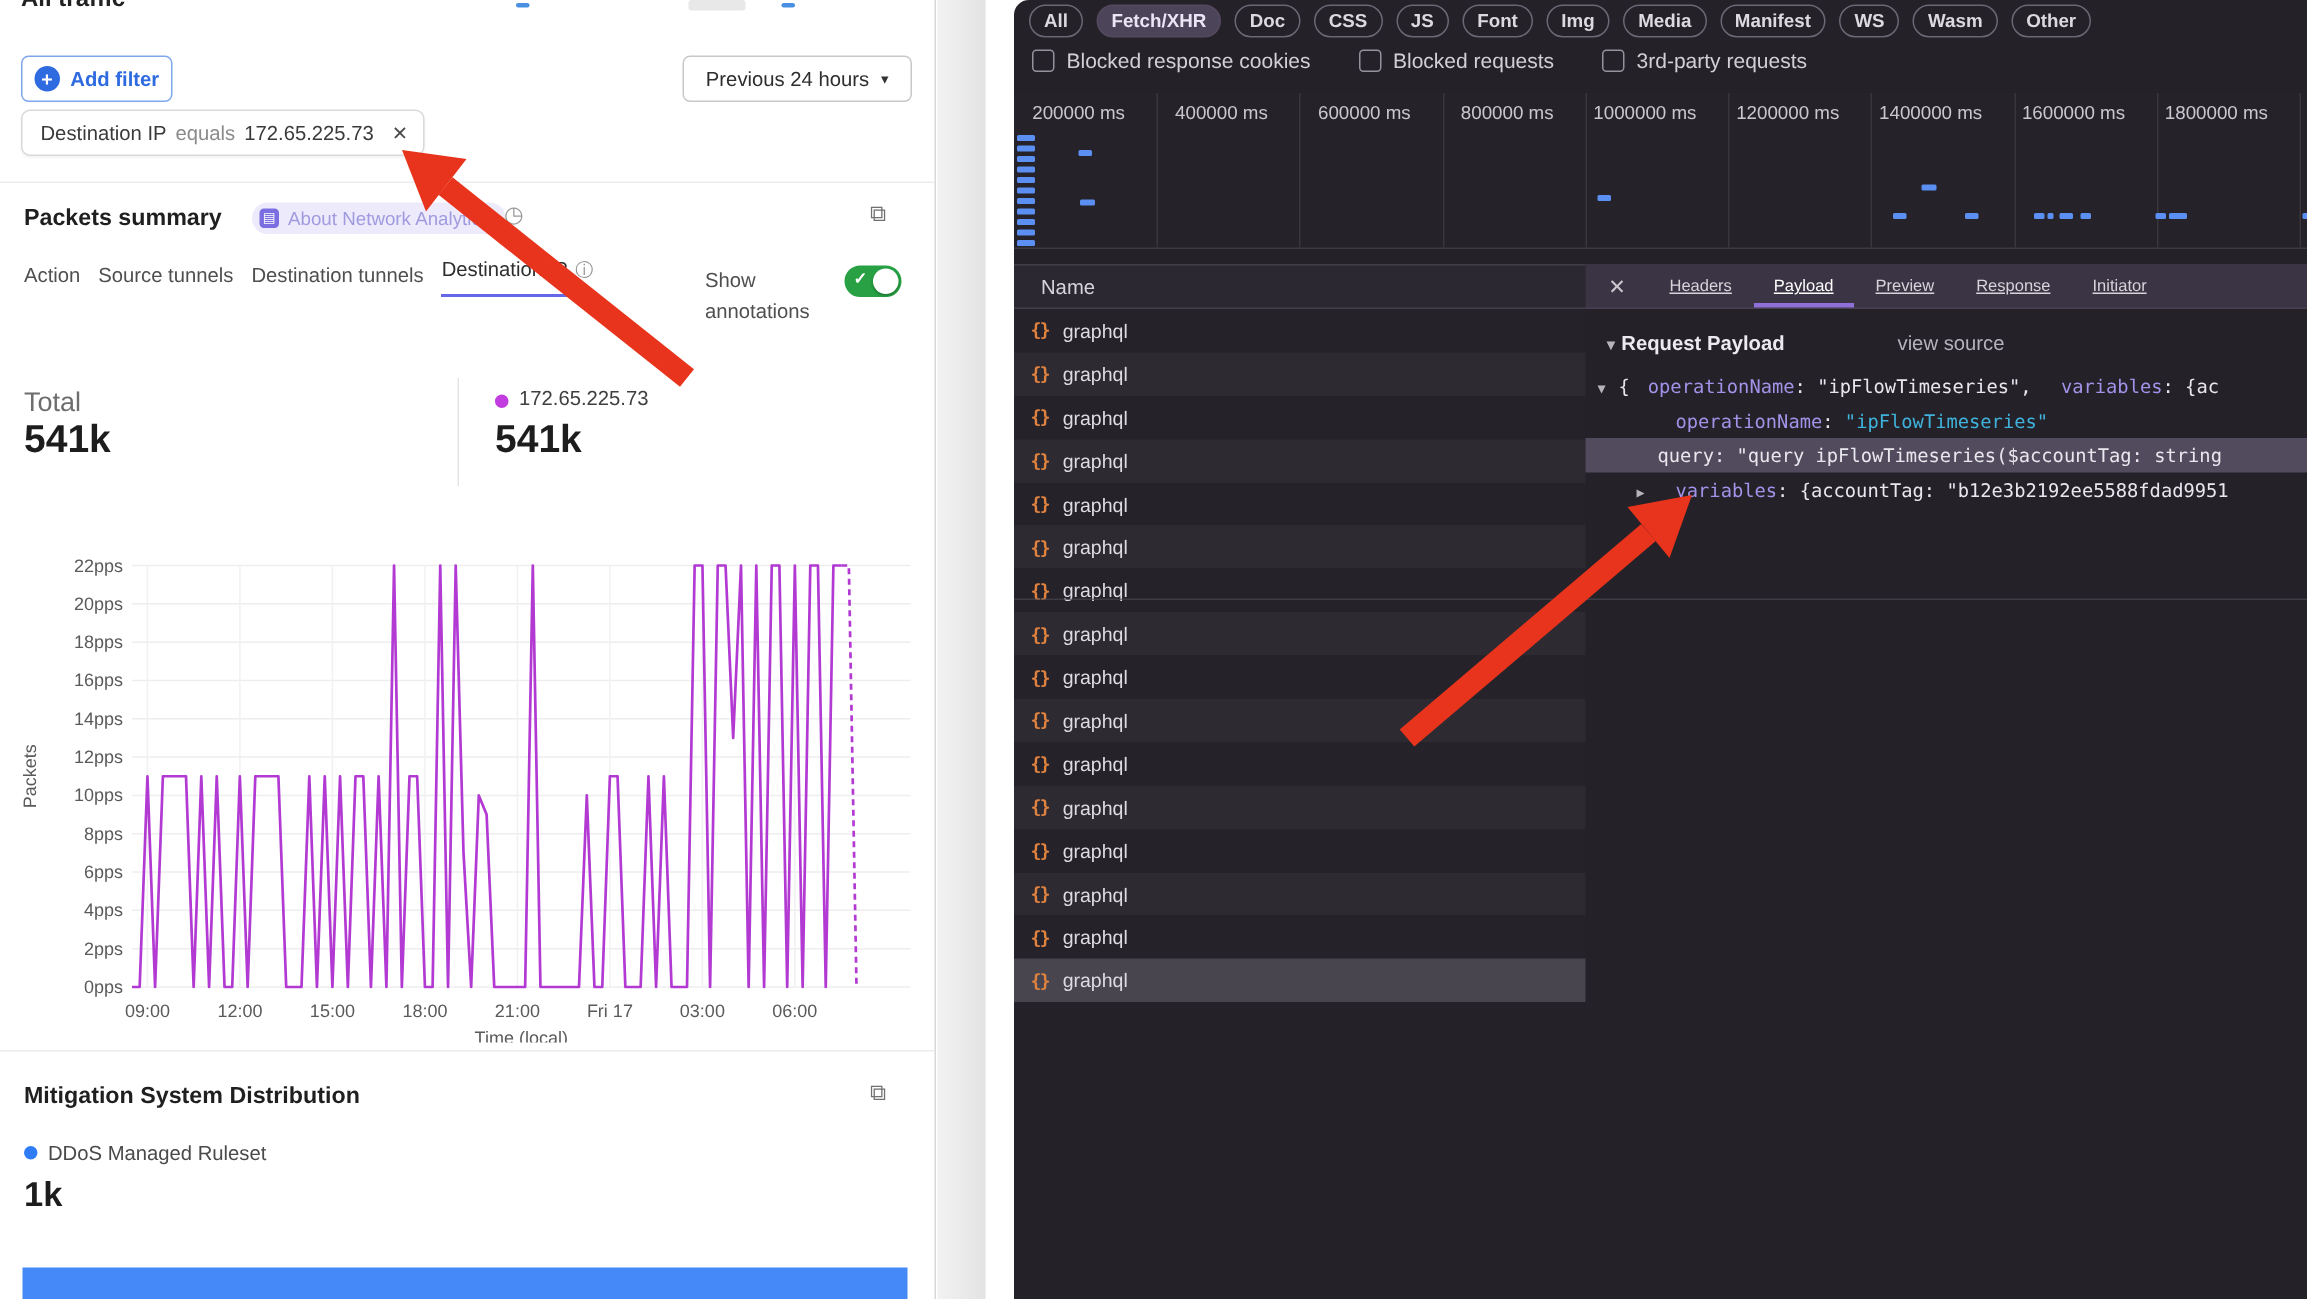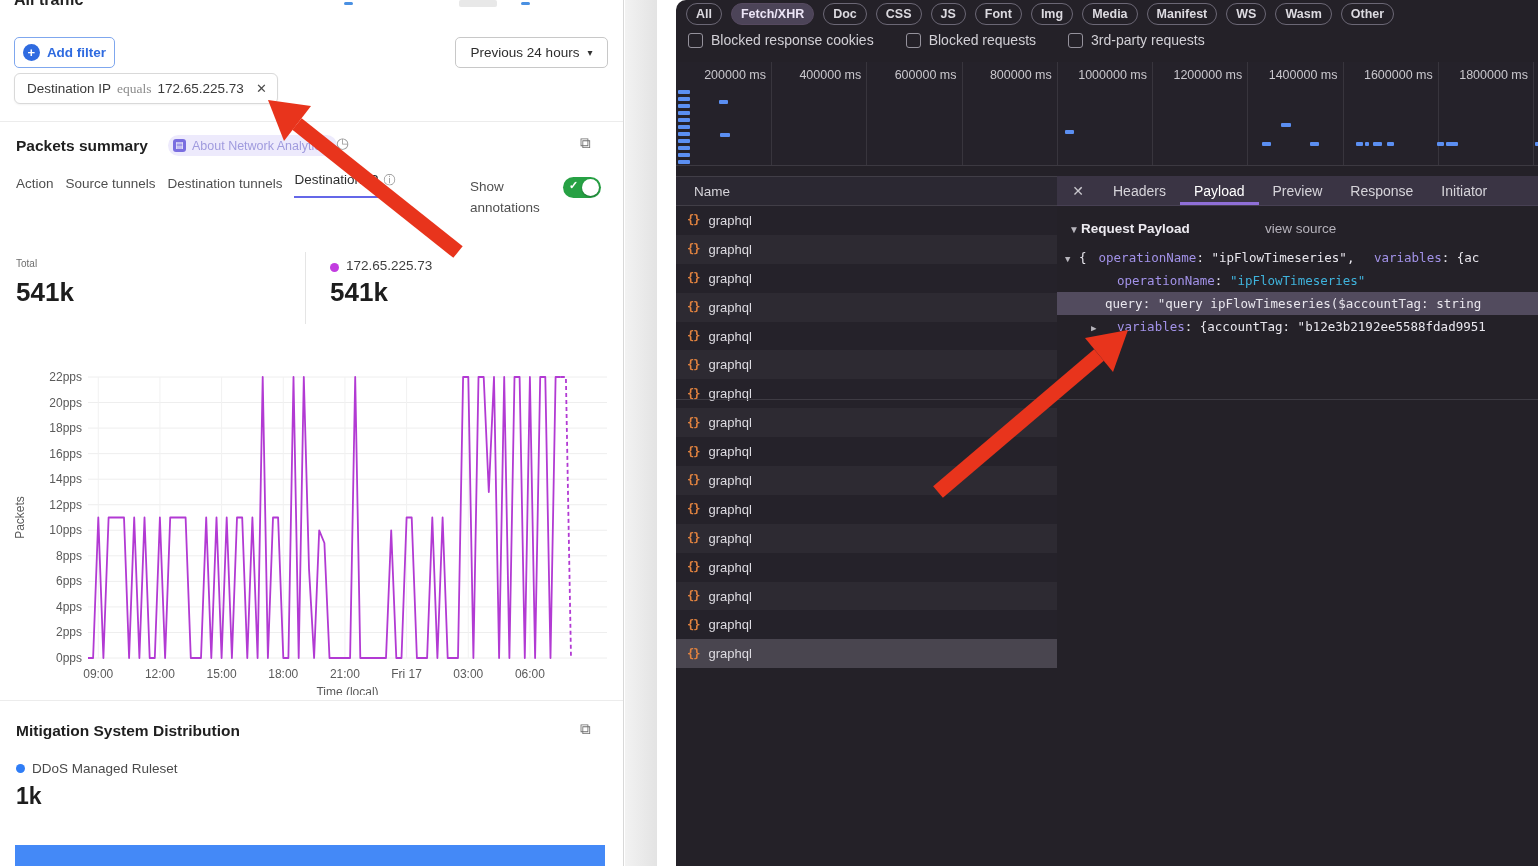--- a/index.html
+++ b/index.html
@@ -10,67 +10,67 @@
   .left-panel{position:absolute;left:0;top:0;width:624px;height:866px;background:#fff;border-right:1px solid #d8d8d8;overflow:hidden;}
   .gutter{position:absolute;left:625px;top:0;width:32px;height:866px;background:linear-gradient(90deg,#f2f2f2,#e3e3e3);}
   .clipped-title{position:absolute;left:14px;top:-9px;font-size:16px;font-weight:bold;color:#222;}
   .artifact{position:absolute;border-radius:2px;}
   .btn-add-filter{position:absolute;left:14px;top:37px;width:101px;height:31px;border:1px solid #7fa7ee;border-radius:5px;background:#fff;display:flex;align-items:center;justify-content:center;gap:7px;cursor:pointer;}
   .btn-add-filter .plus{width:17px;height:17px;border-radius:50%;background:#2f6be0;color:#fff;font-size:13px;font-weight:bold;display:flex;align-items:center;justify-content:center;line-height:1;}
   .btn-add-filter .lbl{color:#2f6be0;font-size:13.5px;font-weight:bold;}
   .dd-range{position:absolute;left:455px;top:37px;width:153px;height:31px;border:1px solid #c8c8c8;border-radius:5px;background:#fff;display:flex;align-items:center;justify-content:center;gap:8px;font-size:13.5px;color:#2e2e2e;cursor:pointer;}
   .dd-range .caret{font-size:10px;color:#333;}
   .chip{position:absolute;left:14px;top:73px;height:31px;padding:0 10px 0 12px;border:1px solid #d9d9d9;border-radius:6px;background:#fff;box-shadow:0 1px 2px rgba(0,0,0,.05);display:inline-flex;align-items:center;gap:6px;font-size:13.5px;color:#3a3a3a;}
-  .chip .op{color:#8b8b8b;font-family:Liberation Serif, serif;}
+  .chip .op{color:#8b8b8b;}
   .chip .x{margin-left:6px;color:#4a4a4a;font-size:13px;cursor:pointer;}
   .hr1{position:absolute;left:0;top:121px;width:624px;height:1px;background:#ececec;}
   .sec-title{position:absolute;font-size:15.5px;font-weight:bold;color:#1f1f1f;}
   .badge{position:absolute;left:168px;top:135px;height:21px;padding:0 10px 0 5px;border-radius:11px;background:#edeafc;display:inline-flex;align-items:center;gap:6px;font-size:12.5px;color:#a09bde;}
   .badge .book{width:13px;height:13px;border-radius:3px;background:#7a6ee0;color:#fff;font-size:9px;line-height:13px;text-align:center;}
   .icon-clock{position:absolute;left:336px;top:134px;font-size:15px;color:#9a9a9a;}
   .icon-pop{position:absolute;font-size:15px;color:#707070;cursor:pointer;}
   .tabs-row{position:absolute;left:16px;display:flex;gap:18px;font-size:13.5px;color:#4f4f4f;align-items:flex-end;}
   .tab{padding-bottom:7px;cursor:pointer;white-space:nowrap;}
   .tab.active{color:#2e2e2e;border-bottom:2px solid #6467e8;}
   .tab .info{font-size:12px;color:#8f8f8f;margin-left:5px;}
   .tab.more{font-weight:bold;letter-spacing:1px;}
   .show-ann{position:absolute;left:470px;top:176px;width:86px;font-size:13.5px;color:#4f4f4f;line-height:21px;}
   .toggle{position:absolute;left:563px;top:177px;width:38px;height:21px;border-radius:11px;background:#27a144;cursor:pointer;}
   .toggle .check{position:absolute;left:6px;top:2px;color:#fff;font-size:11px;font-weight:bold;}
   .toggle .knob{position:absolute;right:2px;top:2px;width:17px;height:17px;border-radius:50%;background:#fff;box-shadow:0 1px 2px rgba(0,0,0,.3);}
-  .stat-label{position:absolute;font-size:10px;color:#6d6d6d;}
+  .stat-label{position:absolute;font-size:18px;color:#6d6d6d;}
   .stat-value{position:absolute;font-size:26px;font-weight:bold;color:#1d1d1d;}
   .stat-divider{position:absolute;left:305px;top:252px;width:1px;height:72px;background:#e5e5e5;}
   .dot{position:absolute;width:9px;height:9px;border-radius:50%;}
   .hr2{position:absolute;left:0;top:700px;width:624px;height:1px;background:#ececec;}
   .mit-bar{position:absolute;left:15px;top:845px;width:590px;height:21px;}
 
   
   .devtools{position:absolute;left:676px;top:0;width:881px;height:866px;background:#242128;color:#d8d6dc;border-radius:10px;}
   .pills{position:absolute;left:10px;top:3px;display:flex;gap:9px;white-space:nowrap;}
   .pill{height:22px;padding:0 9px;border:1px solid #6b6775;border-radius:11px;font-size:12.5px;font-weight:bold;color:#dcdae0;display:inline-flex;align-items:center;cursor:pointer;background:transparent;}
   .pill.active{background:#4c4458;border-color:#55495f;color:#ece5f6;}
   .checks{position:absolute;left:12px;top:32px;display:flex;gap:32px;align-items:center;}
   .check-item{display:flex;align-items:center;gap:8px;font-size:14px;color:#d2d0d6;cursor:pointer;}
   .check-box{width:15px;height:15px;border:1.5px solid #95929c;border-radius:3px;background:transparent;}
   .timeline{position:absolute;left:0;top:62px;width:881px;height:104px;background:#25222a;border-bottom:1px solid #3c3941;overflow:hidden;}
-  .tcol{position:absolute;top:0;height:104px;border-right:1px solid #38353d;font-size:12.5px;color:#c9c7cd;text-align:right;padding:6px 5px 0 0;}
+  .tcol{position:absolute;top:0;height:104px;border-right:1px solid #38353d;font-size:12.5px;color:#c9c7cd;text-align:right;padding:6px 21px 0 0;}
   .tlabel-last{position:absolute;top:6px;font-size:12.5px;color:#c9c7cd;}
   .tmark{position:absolute;height:4px;background:#5b8ff2;border-radius:1px;}
   .req-col{position:absolute;left:0;top:176px;width:423px;bottom:0;border-right:1px solid #3f3c45;background:#242128;}
   .req-header{height:30px;line-height:30px;padding-left:18px;font-size:13.5px;color:#d6d4da;background:#2b2832;border-top:1px solid #413e47;border-bottom:1px solid #413e47;}
   .req-row{height:28.9px;display:flex;align-items:center;padding-left:11px;gap:9px;font-size:13px;color:#dedce2;cursor:pointer;}
   .req-row:nth-child(odd){background:#25222a;}
   .req-row:nth-child(even){background:#2d2a32;}
   .req-row.selected{background:#49454f;}
   .req-row .braces{font-family:"DejaVu Sans Mono",monospace;font-size:12px;font-weight:bold;color:#e0823f;letter-spacing:-1px;}
   .pay-col{position:absolute;left:381px;top:176px;right:0;bottom:0;background:#242128;}
   .pay-tabs{height:30px;background:#3a3444;border-bottom:1px solid #474053;display:flex;align-items:stretch;}
   .pay-close{width:42px;display:flex;align-items:center;justify-content:center;font-size:14px;color:#cac8ce;cursor:pointer;}
-  .pay-tab{padding:0 14px;line-height:30px;font-size:14px;color:#d6d4da;cursor:pointer;}
+  .pay-tab{padding:0 14px;line-height:30px;font-size:11px;color:#d6d4da;cursor:pointer;text-decoration:underline;}
   .pay-tab.active{color:#fff;box-shadow:inset 0 -3px 0 #8f6fd8;}
   .rp-header{position:absolute;left:12px;top:45px;font-size:13.5px;font-weight:bold;color:#eceaf0;}
   .rp-arrow{color:#b7b5bc;font-size:10px;margin-right:2px;}
   .view-source{position:absolute;left:208px;top:45px;font-size:13.5px;color:#b5b2bb;cursor:pointer;}
   .pay-line{position:absolute;left:0;right:0;height:23px;line-height:23px;font-family:"DejaVu Sans Mono",monospace;font-size:12.5px;white-space:nowrap;overflow:hidden;}
   .pay-line.selected{background:#524b5e;}
   .pl-arrow{display:inline-block;width:14px;color:#b7b5bc;font-size:9px;}
   .c-plain{color:#e9e7ee;}
   .c-key{color:#a292e8;margin-left:12px;}
   .c-string{color:#3fb3dc;}

